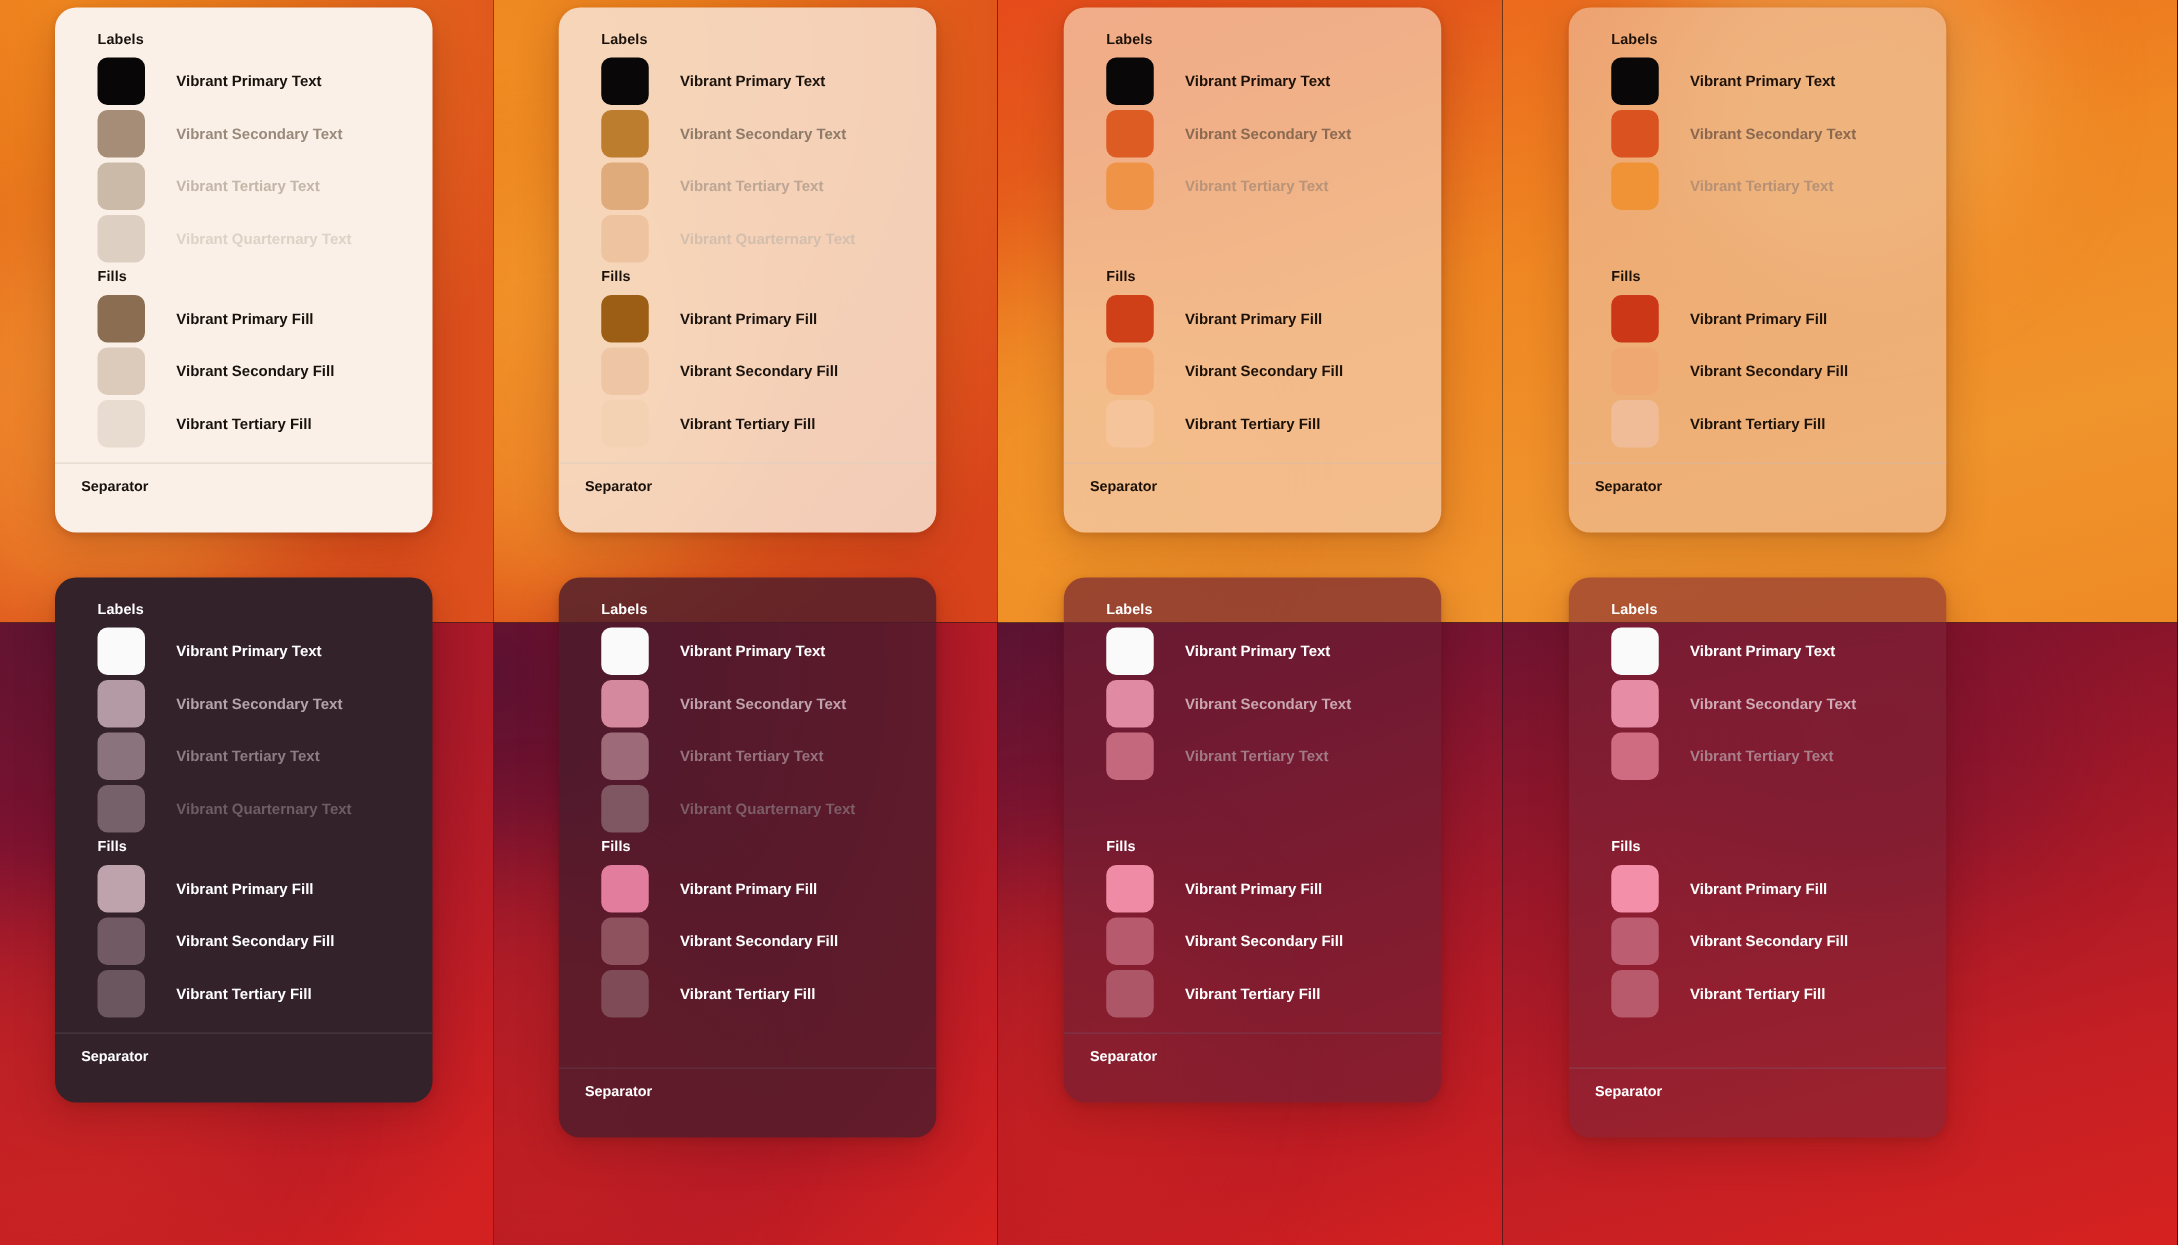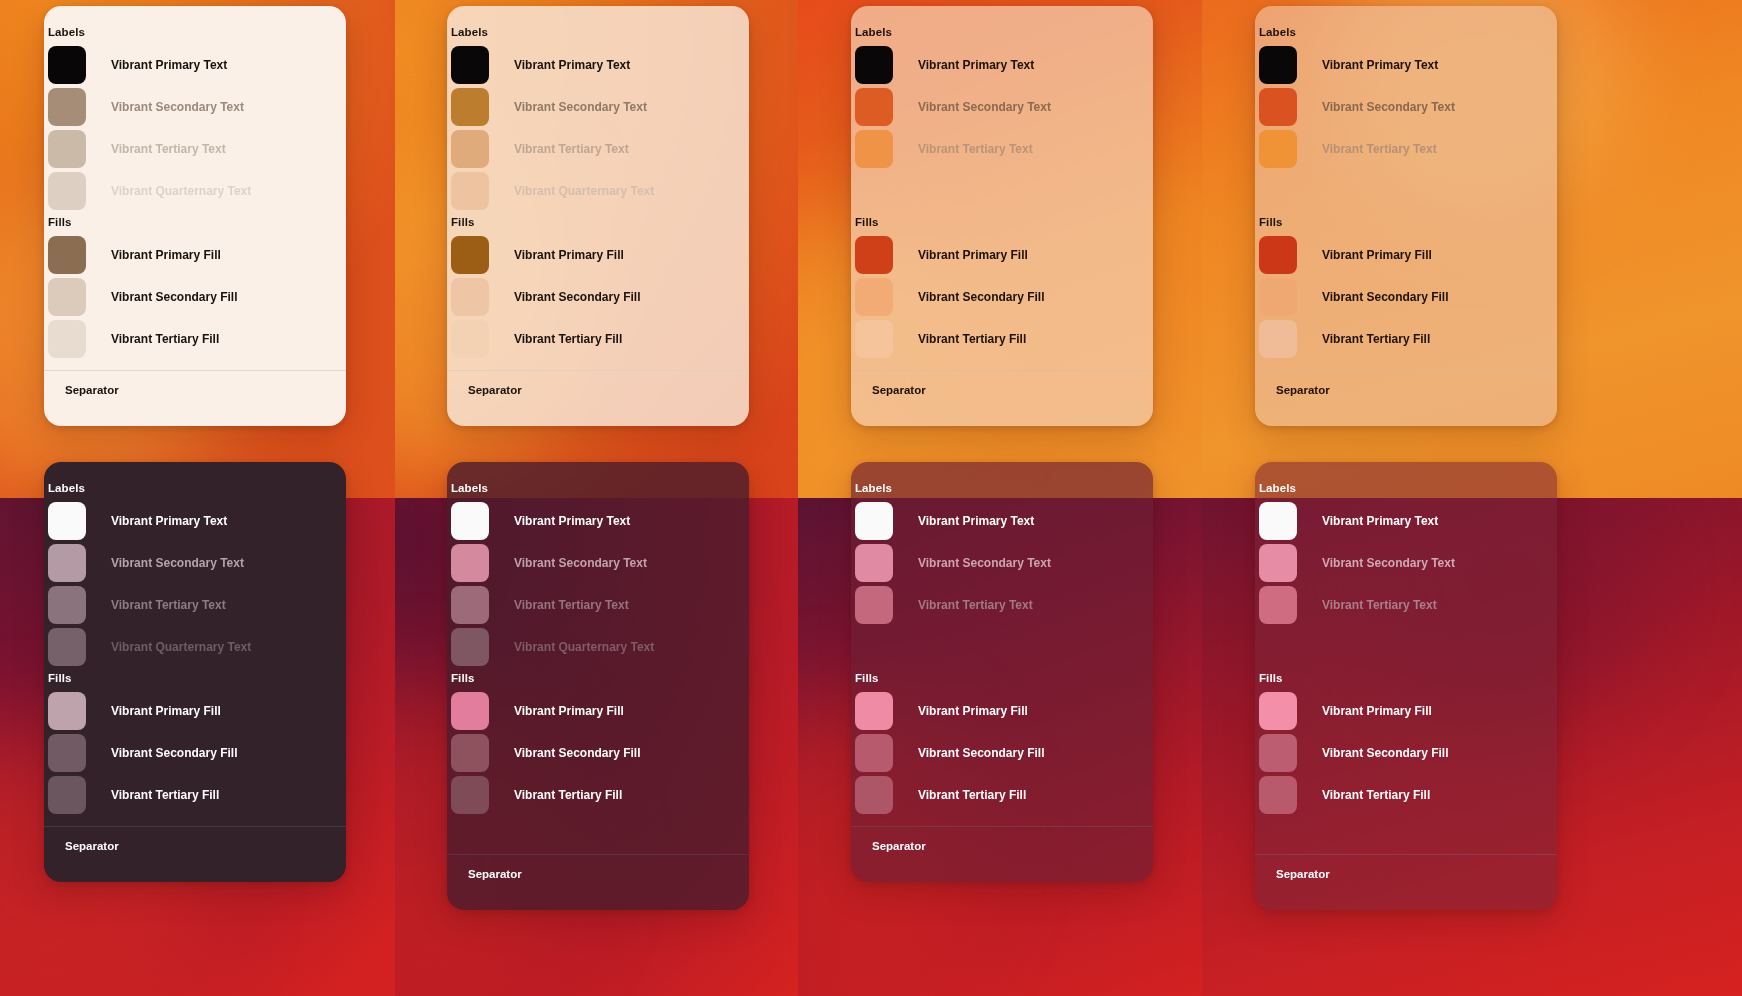--- a/index.html
+++ b/index.html
@@ -55,21 +55,21 @@
   .blob { position:absolute; border-radius:50%; filter:blur(46px); opacity:.55; }
 
   
   .card {
     position:absolute;
     border-radius:17px;
     overflow:hidden;
     display:flex; flex-direction:column;
     box-shadow:0 10px 34px rgba(60,12,4,.20), 0 2px 6px rgba(60,12,4,.14);
   }
-  .card-body { padding:20px 0 0 4px; flex:1 1 auto; }
+  .card-body { padding:20px 0 0 34px; flex:1 1 auto; }
 
   .section-title {
     font-size:11.5px; font-weight:bold; letter-spacing:.1px;
     margin-bottom:6px;
   }
   .section-title.fills { margin-top:4px; }
 
   .rowitem { display:flex; align-items:center; height:42px; }
   .swatch {
     width:38px; height:38px; border-radius:8px; flex:0 0 auto;

